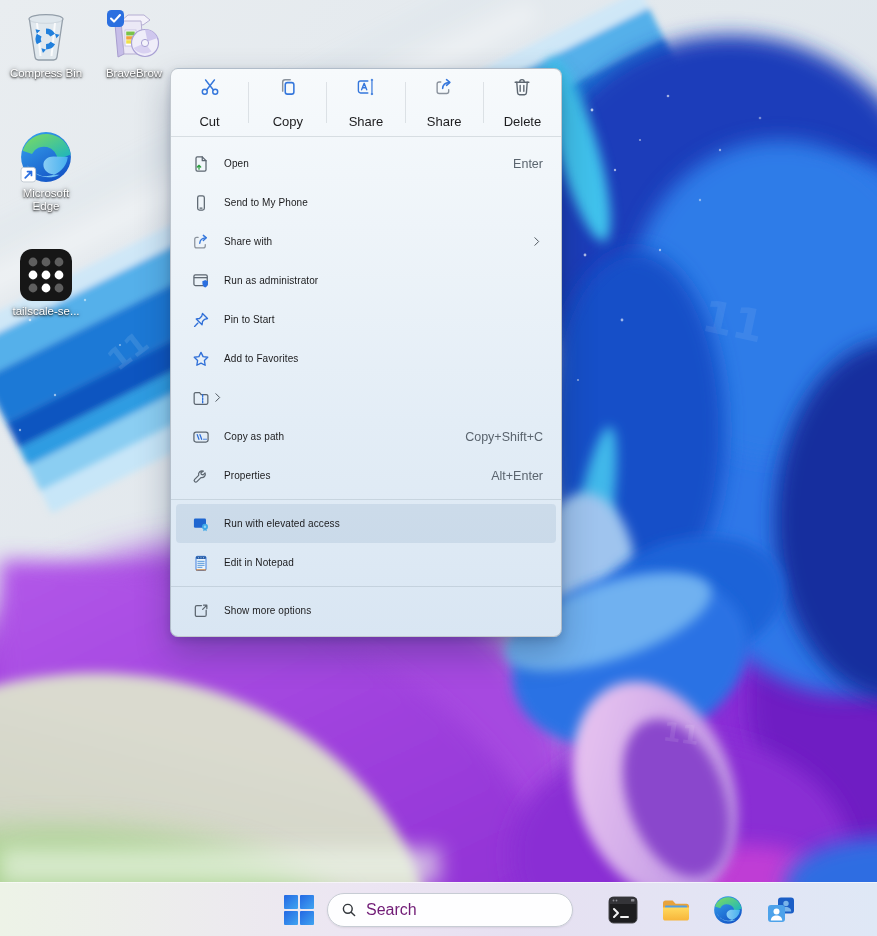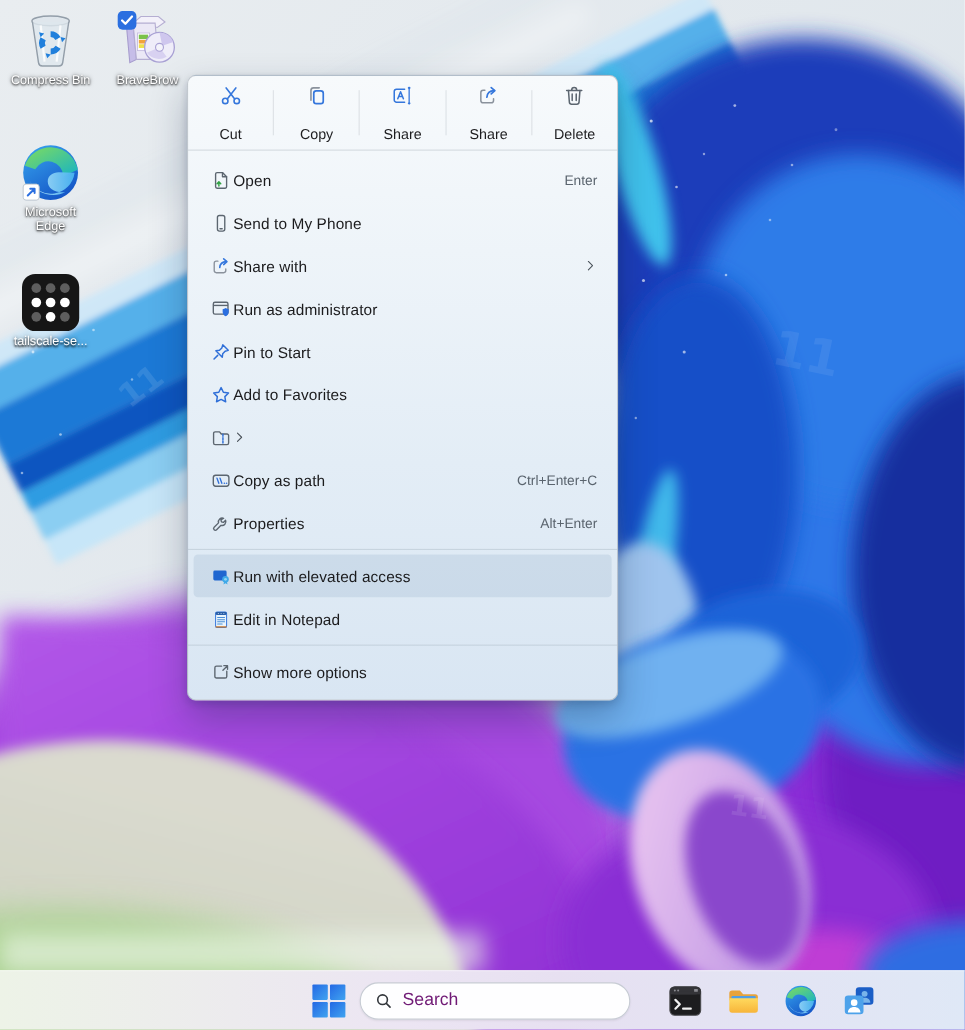--- a/index.html
+++ b/index.html
@@ -23,21 +23,21 @@
     border:1px solid rgba(110,122,134,.38); border-radius:8px;
     box-shadow:0 16px 34px rgba(15,35,70,.30), 0 3px 8px rgba(15,35,70,.18);
   }
   .cm-toolbar { display:flex; height:68px; align-items:stretch; border-bottom:1px solid rgba(70,85,100,.16); }
   .cm-tool { flex:1; display:flex; flex-direction:column; align-items:center; justify-content:center; gap:16px; border-radius:5px; }
   .cm-tool .t-lbl { font-size:13px; color:#1d1d1f; }
   .cm-vsep { width:1px; background:rgba(70,85,100,.14); margin:13px 0; }
   .cm-list { padding:7px 0 6px; }
   .cm-item { height:39px; display:flex; align-items:center; padding:0 18px 0 20px; }
   .cm-item .mi-icon { width:20px; height:20px; flex:0 0 20px; display:flex; align-items:center; justify-content:center; }
-  .cm-item .mi-label { margin-left:1px; font-size:14px; color:#1b1b1d; flex:1; letter-spacing:.1px; }
+  .cm-item .mi-label { margin-left:13px; font-size:10px; color:#1b1b1d; flex:1; letter-spacing:.1px; }
   .cm-item .mi-shortcut { font-size:12.5px; color:#5a646e; }
   .cm-item.hl { background:rgba(130,160,190,.20); border-radius:4px; margin:0 5px; padding:0 13px 0 15px; }
   .cm-sep { height:1px; background:rgba(70,85,100,.15); margin:4px 0; }
 
   
   #taskbar {
     position:absolute; left:0; bottom:0; width:877px; height:54px; z-index:10;
     background:linear-gradient(90deg,#edf3e7 0%,#ece5f3 42%,#e7e0f1 58%,#dfe8f6 100%);
     border-top:1px solid rgba(255,255,255,.55);
   }
@@ -403,21 +403,21 @@
       <div class="cm-item">
         <span class="mi-icon">
           <svg width="20" height="20" viewBox="0 0 24 24" fill="none" stroke-linecap="round">
             <rect x="3.5" y="6" width="17" height="12" rx="2.6" stroke="#5c6670" stroke-width="1.5"></rect>
             <path d="M7.5 9.2 l2 5.6 M10.8 9.2 l2 5.6" stroke="#2f6fd8" stroke-width="1.5"></path>
             <circle cx="15.6" cy="14.8" r="0.9" fill="#2f6fd8"></circle>
               <circle cx="18" cy="14.8" r="0.9" fill="#2f6fd8"></circle>
           </svg>
         </span>
         <span class="mi-label">Copy as path</span>
-        <span class="mi-shortcut">Ctrl+Enter+C</span>
+        <span class="mi-shortcut">Copy+Shift+C</span>
       </div>
 
       <div class="cm-item">
         <span class="mi-icon">
           <svg width="20" height="20" viewBox="0 0 24 24" fill="none" stroke="#5c6670" stroke-width="1.5" stroke-linecap="round" stroke-linejoin="round">
             <path d="M14.8 6.2 a4.2 4.2 0 0 0 -5.6 5 L4.4 16 a1.9 1.9 0 1 0 2.7 2.7 l4.8-4.8 a4.2 4.2 0 0 0 5-5.6 l-2.4 2.4 -2.1-.6 -.6-2.1 z"></path>
           </svg>
         </span>
         <span class="mi-label">Properties</span>
         <span class="mi-shortcut">Alt+Enter</span>

